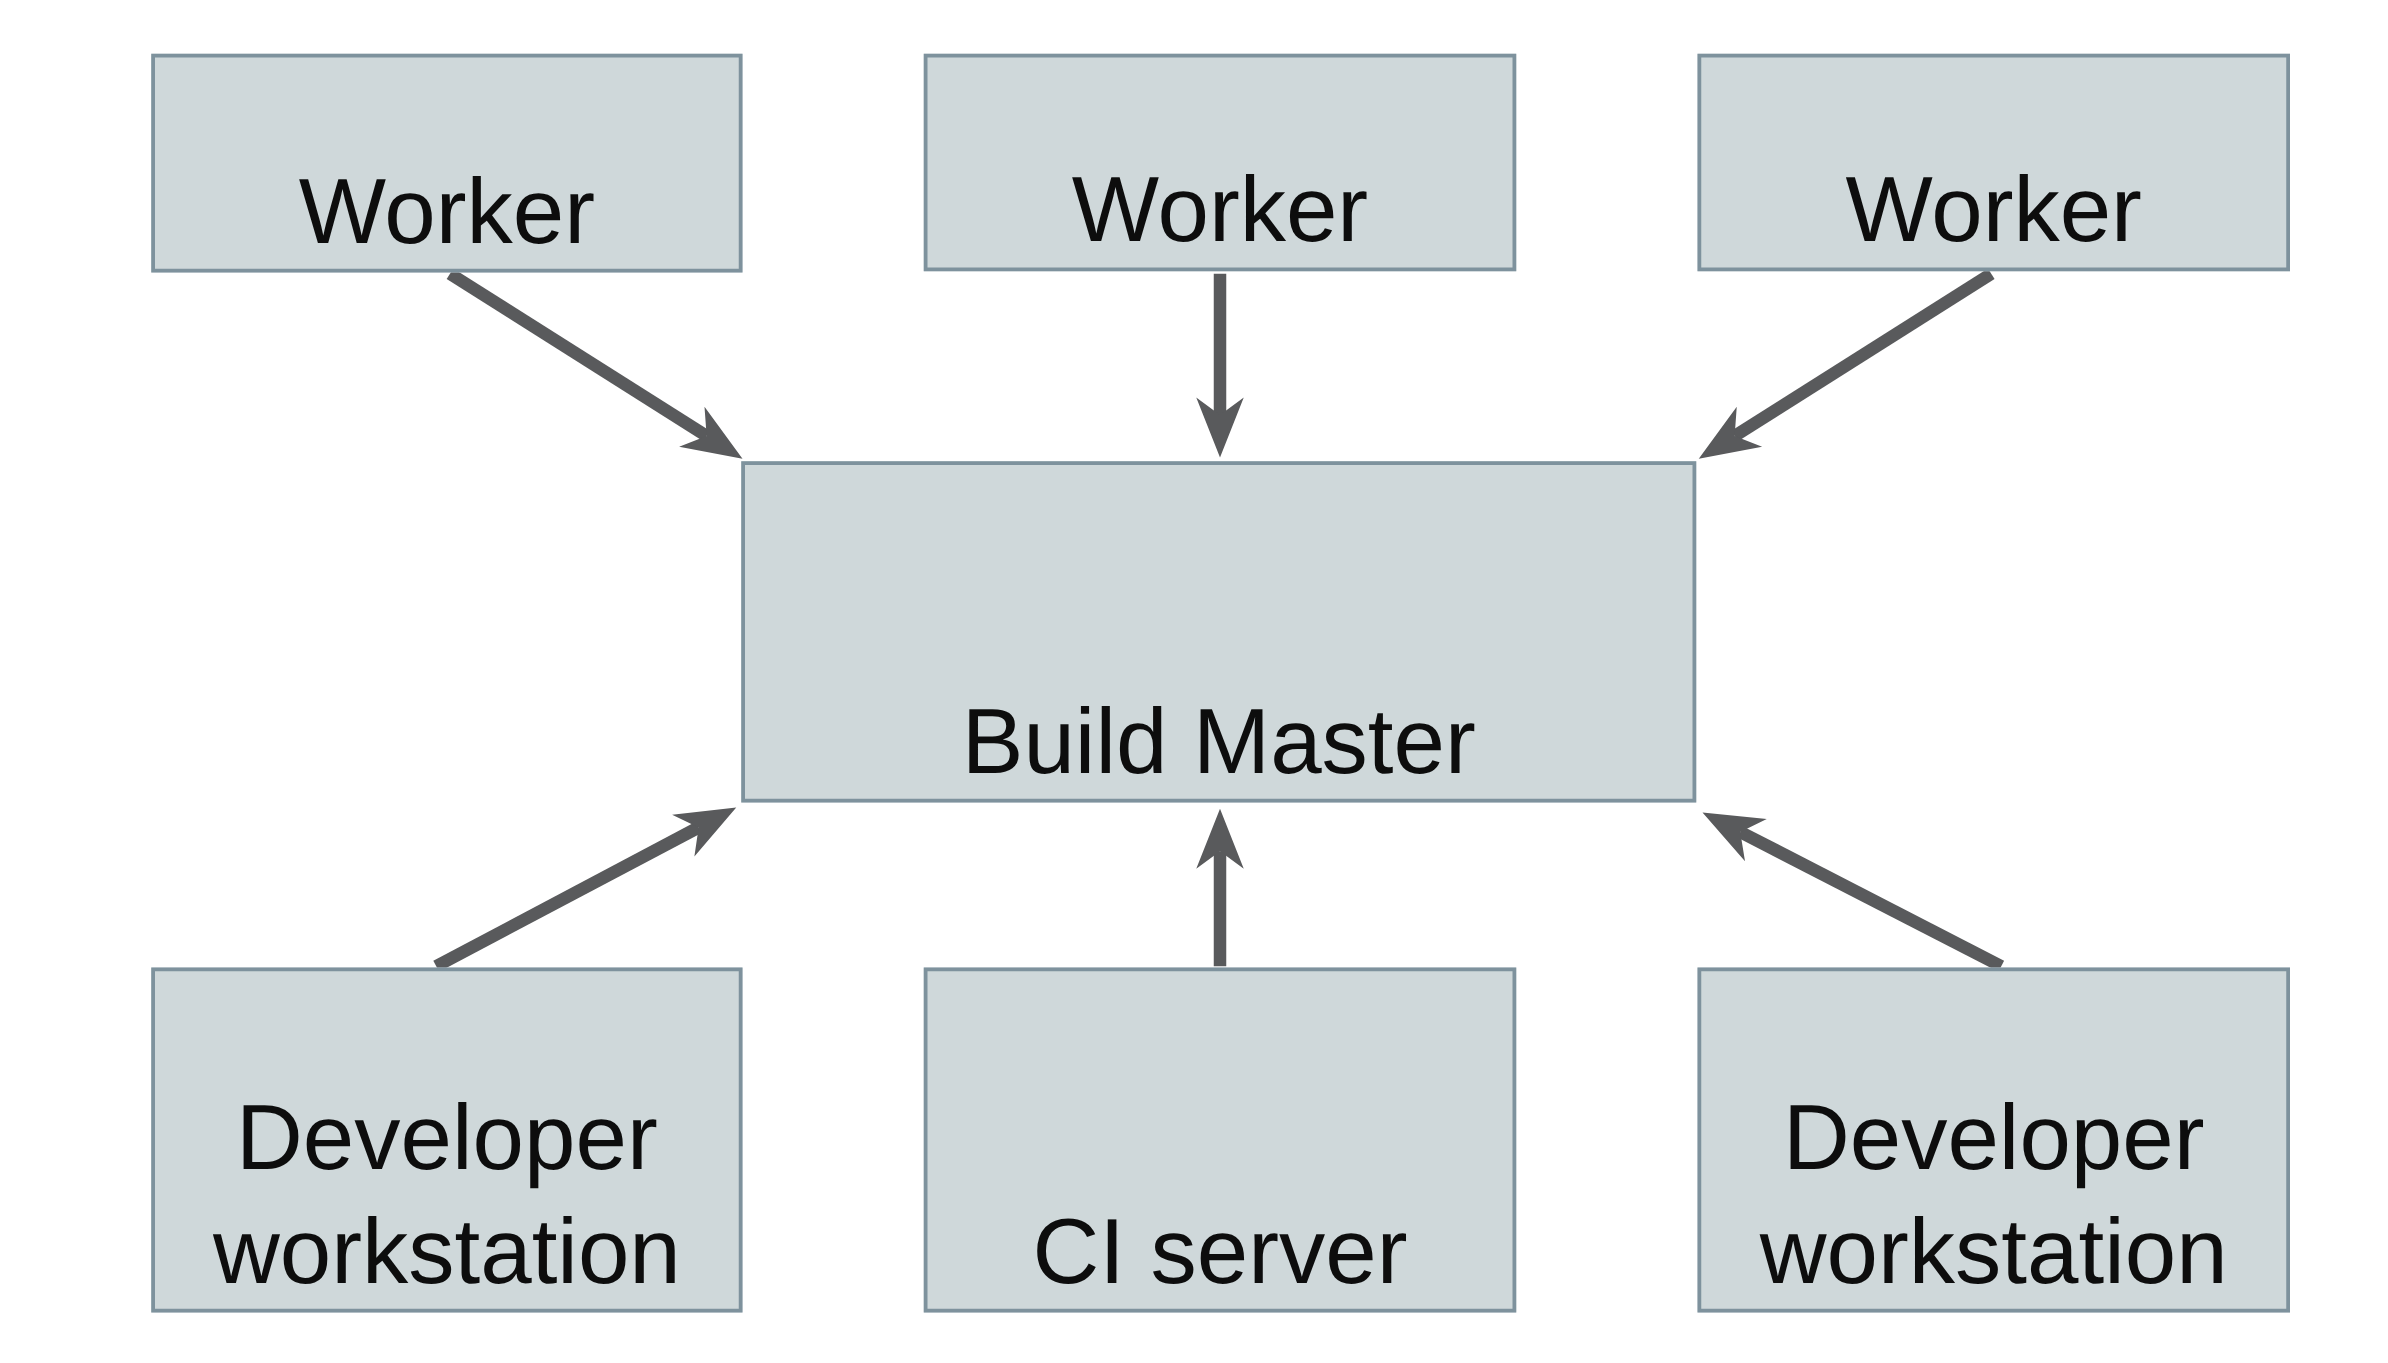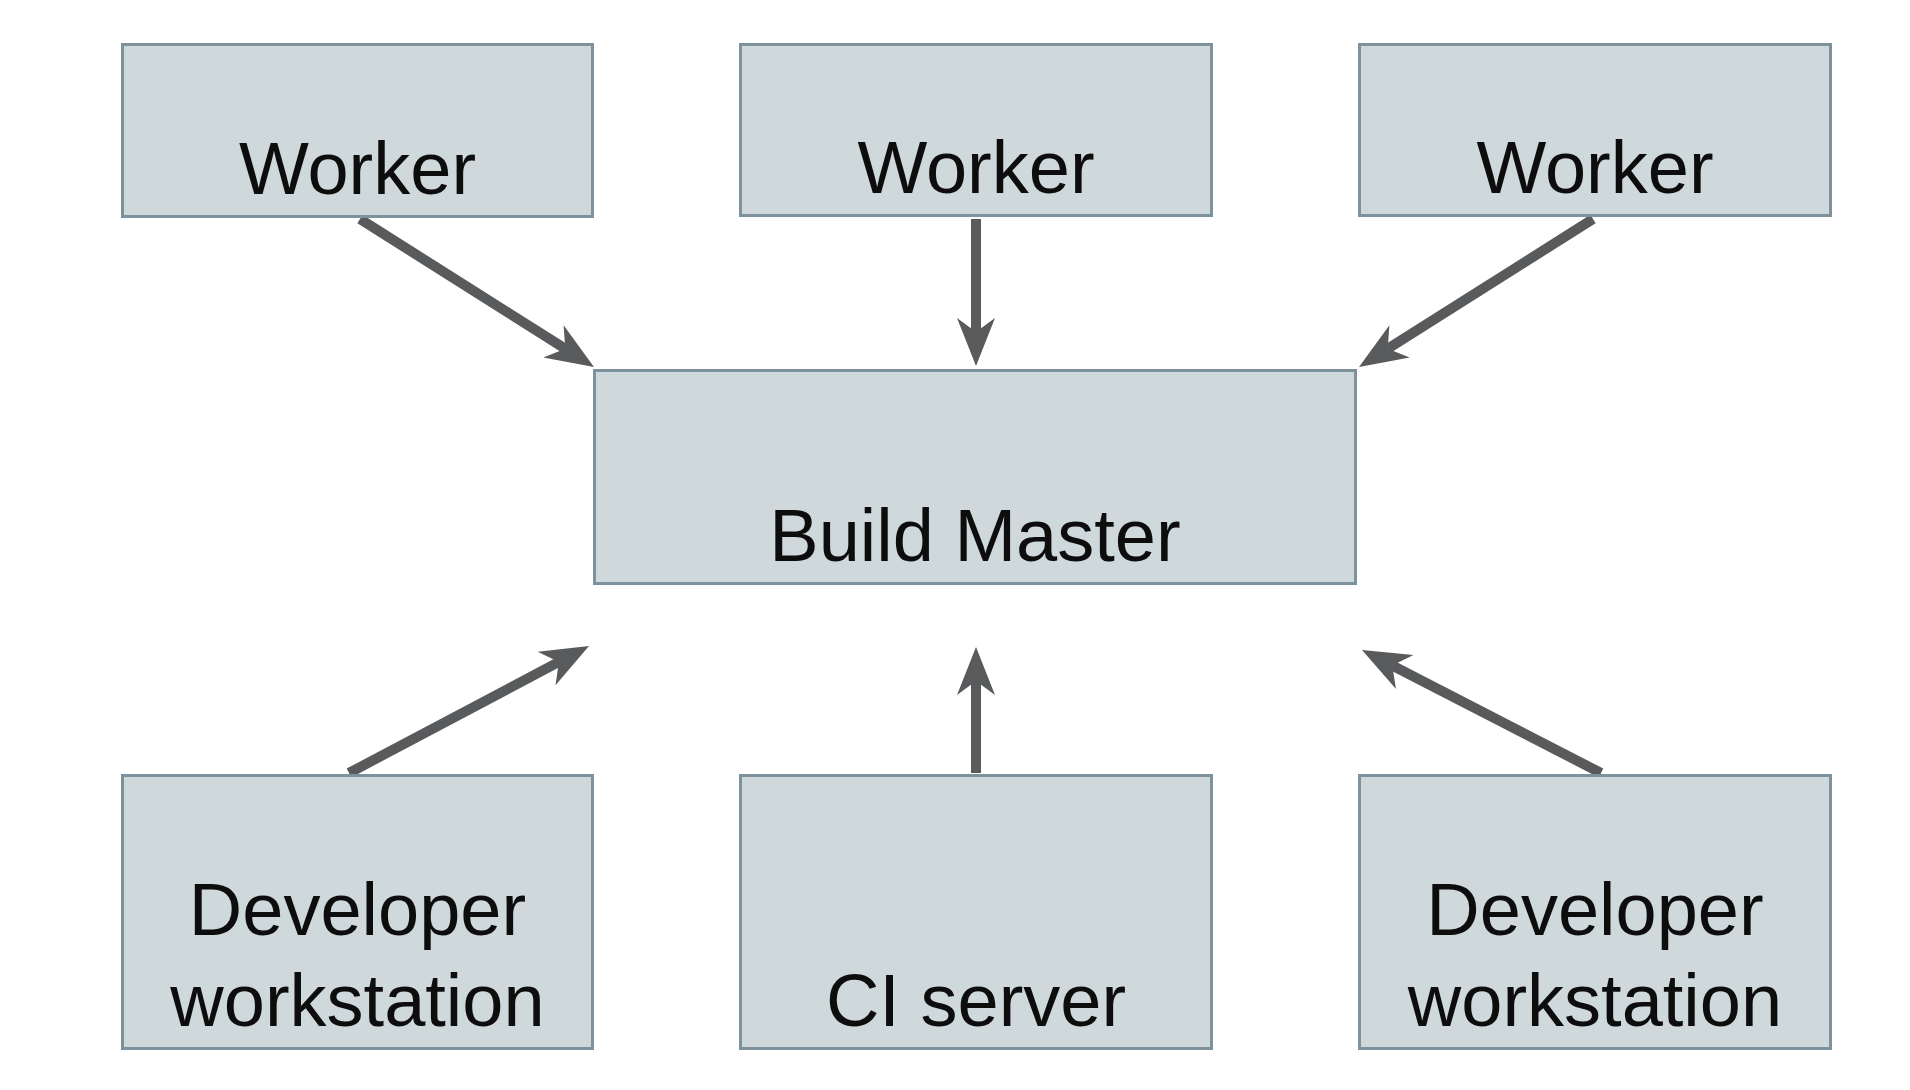--- a/index.html
+++ b/index.html
@@ -30,21 +30,21 @@
     font-size: 74px;
     line-height: 1.24;
     color: var(--text);
     z-index: 2;
   }
   .node .label { display: block; padding: 0 4px; }
   
   .n-worker-1     { left: 121px;  top: 43px;  width: 473px; height: 175px; }
   .n-worker-2     { left: 739px;  top: 43px;  width: 474px; height: 174px; }
   .n-worker-3     { left: 1358px; top: 43px;  width: 474px; height: 174px; }
-  .n-build-master { left: 593px;  top: 369px; width: 764px; height: 216px; }
+  .n-build-master { left: 593px;  top: 369px; width: 764px; height: 273px; }
   .n-dev-1        { left: 121px;  top: 774px; width: 473px; height: 276px; }
   .n-ci           { left: 739px;  top: 774px; width: 474px; height: 276px; }
   .n-dev-2        { left: 1358px; top: 774px; width: 474px; height: 276px; }
   #arrows {
     position: absolute;
     left: 0; top: 0;
     width: 1910px; height: 1090px;
     z-index: 1;
   }
 </style>

